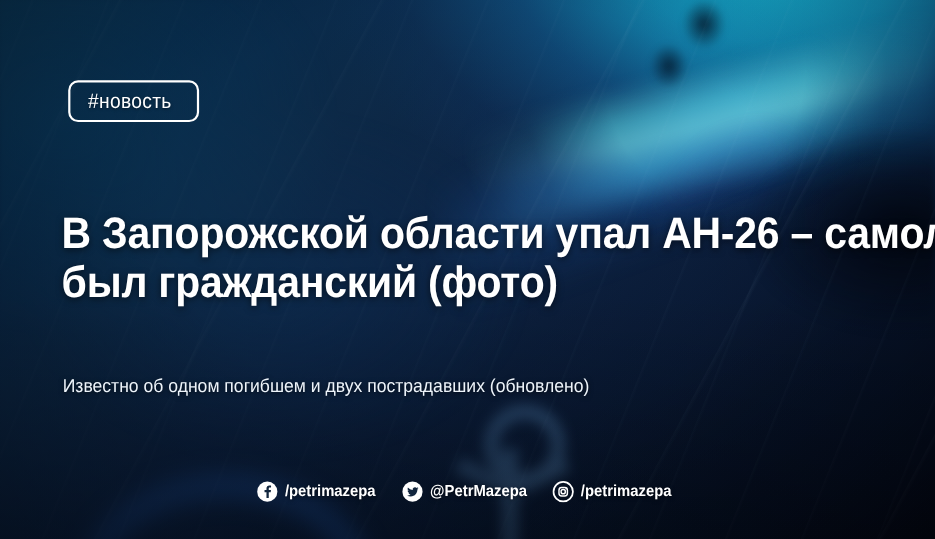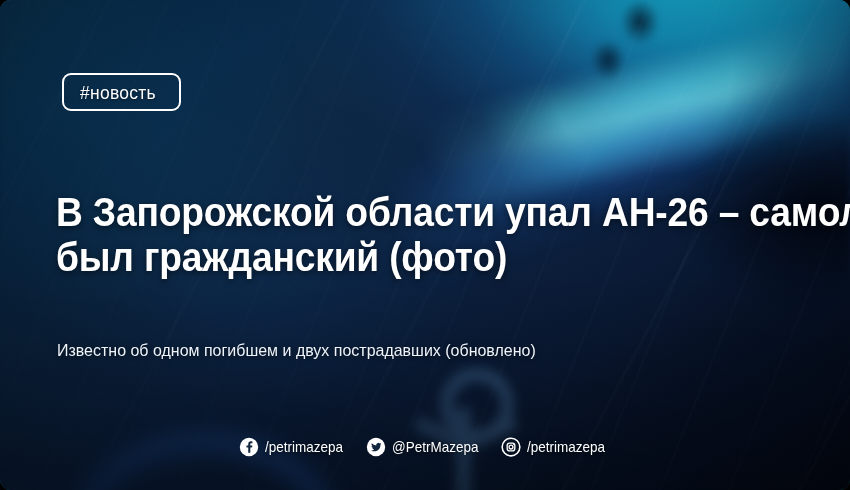--- a/index.html
+++ b/index.html
@@ -9,21 +9,20 @@
     background: #000;
   }
 
   #card {
     position: relative;
     width: 850px;
     height: 490px;
     overflow: hidden;
     font-family: "Liberation Sans", "DejaVu Sans", sans-serif;
     background: #0f766e;
-    border-radius: 11px;
   }
 
   
   .bg-layer {
     position: absolute;
     inset: 0;
     pointer-events: none;
   }
 
   
@@ -266,20 +265,21 @@
   .social-bar {
     position: absolute;
     left: 0;
     right: 0;
     top: 434px;
     height: 26px;
     display: flex;
     justify-content: center;
     align-items: center;
     gap: 17px;
+    font-weight: bold;
   }
   .social-item {
     display: flex;
     align-items: center;
     gap: 6px;
   }
   .social-icon {
     width: 20px;
     height: 20px;
     flex: 0 0 20px;

